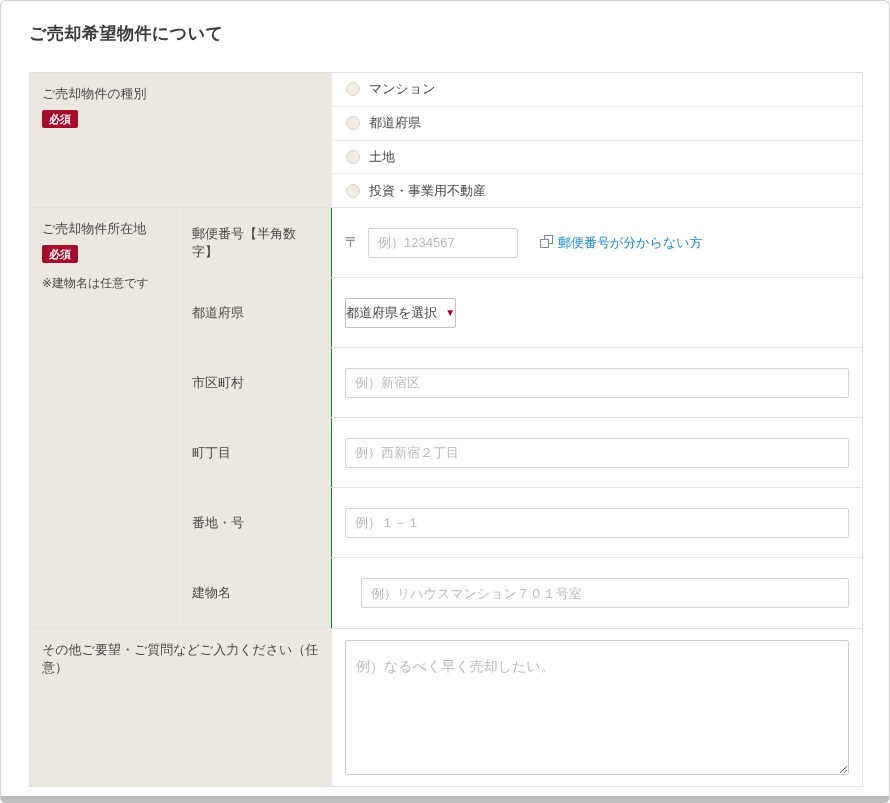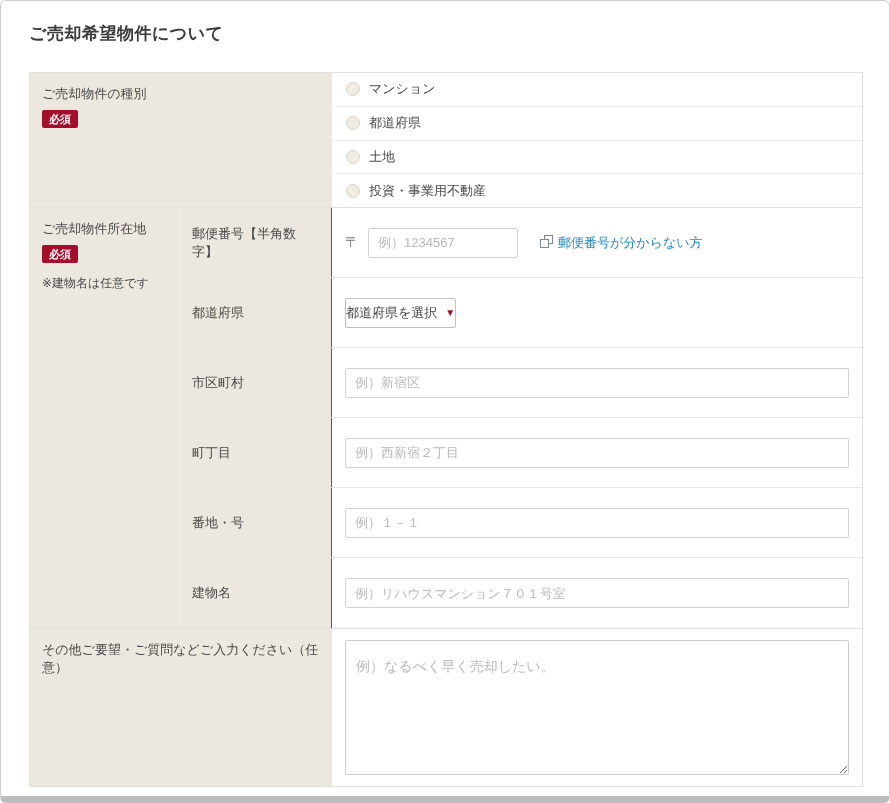--- a/index.html
+++ b/index.html
@@ -77,21 +77,21 @@
     border: 1px solid #d9d2c6;
     margin-right: 9px;
     flex-shrink: 0;
   }
   .radio-label { font-size: 13px; color: #4a4a4a; }
   .sec-type { height: 134px; }
 
   
   .subrows { flex: 1; display: flex; flex-direction: column; }
   .subrow { display: flex; height: 70px; border-bottom: 1px solid #e6e4e0; }
-  .subrow:last-child { border-bottom: none; }
+  .subrow:last-child { border-bottom: none; gap: 16px; }
   .sub-label {
     width: 152px;
     background: #ece7df;
     display: flex;
     align-items: center;
     padding: 0 12px;
     font-size: 13px;
     flex-shrink: 0;
     border-right: 1px solid #15803d;
   }

